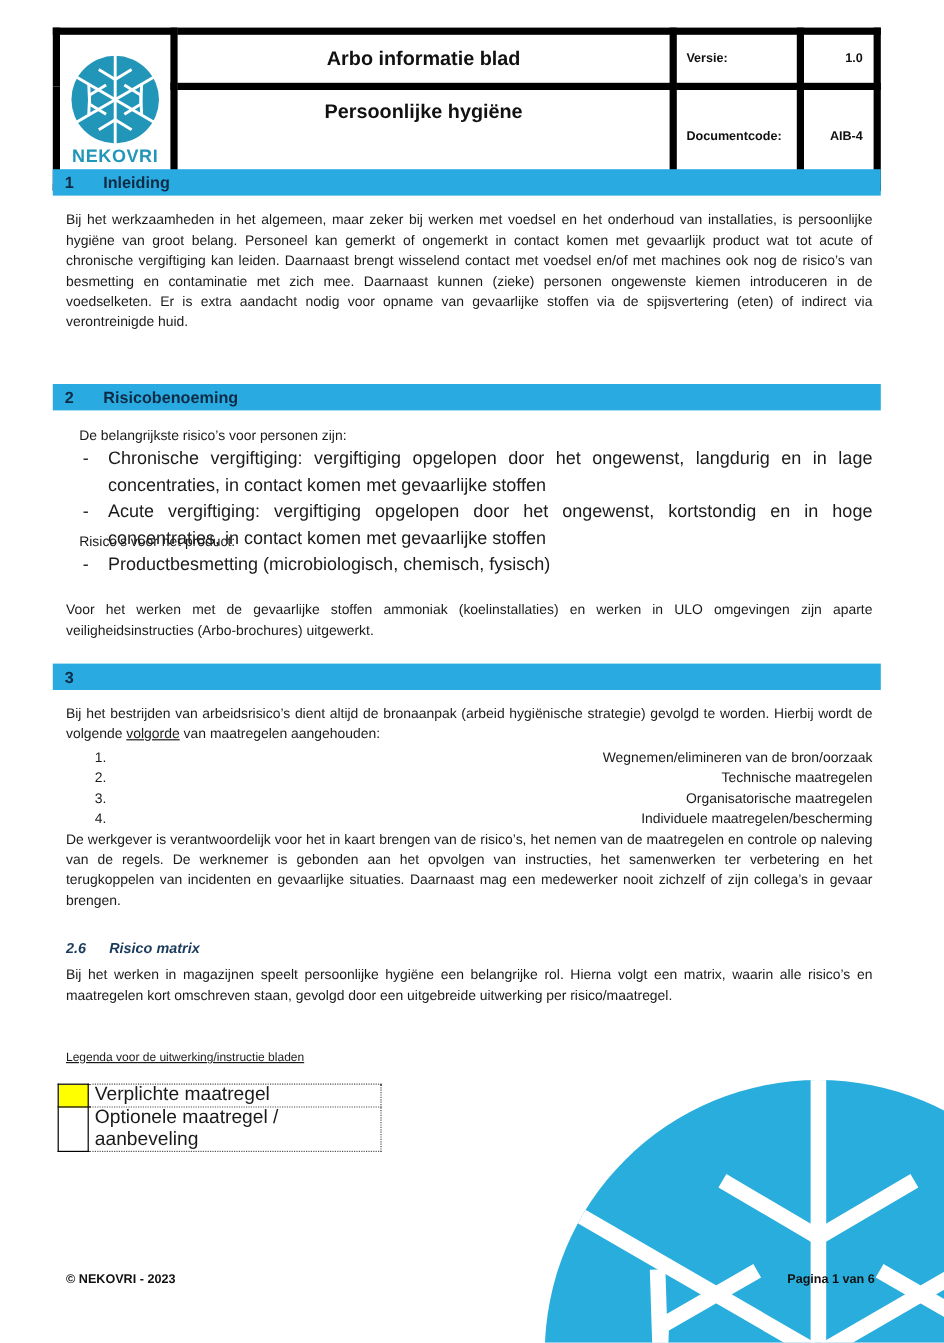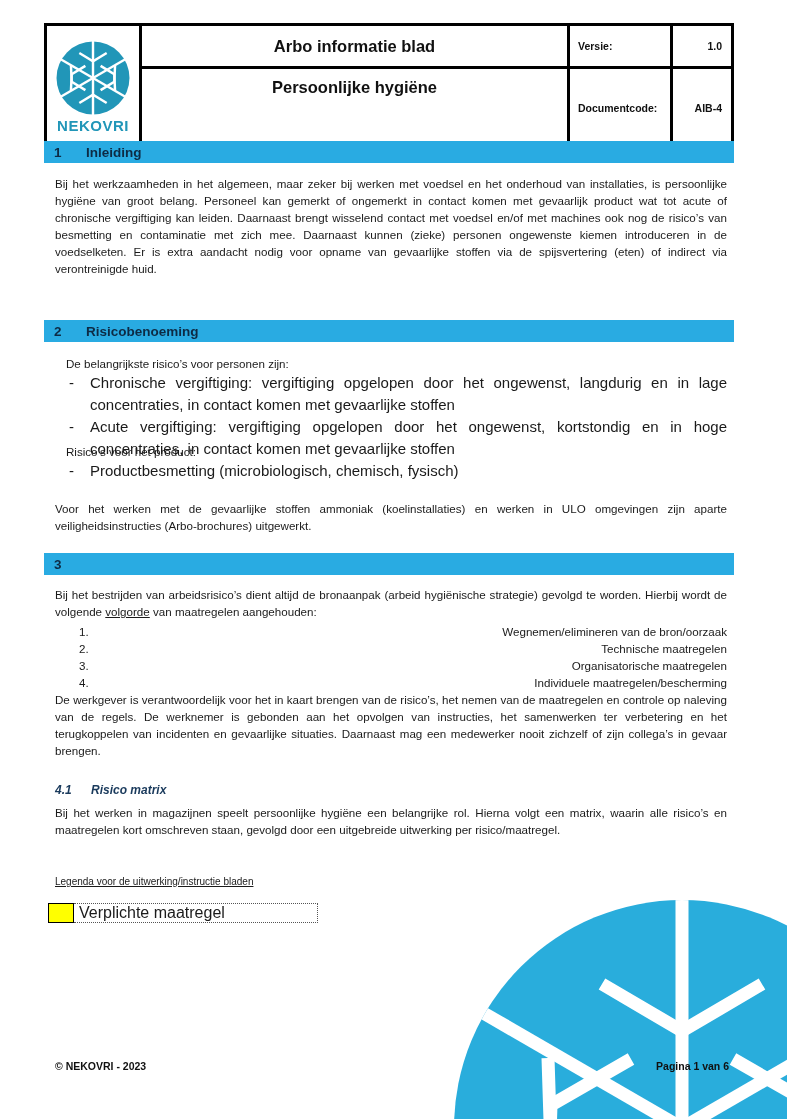--- a/index.html
+++ b/index.html
@@ -39,21 +39,21 @@
   
   .header-table {
     position: absolute;
     left: 44px;
     top: 23px;
     width: 690px;
     border-collapse: collapse;
     table-layout: fixed;
   }
   .header-table td {
-    border: 3px solid #000000;
+    border: 6px solid #000000;
     padding: 0;
     vertical-align: middle;
   }
   .logo-cell {
     width: 92px;
     height: 99px;
     text-align: center;
     position: relative;
     padding: 0 !important;
   }
@@ -340,31 +340,35 @@
     <div class="para" style="top:586px;"><span>Bij het bestrijden van arbeidsrisico’s dient altijd de bronaanpak (arbeid hygiënische strategie) gevolgd te worden. Hierbij wordt de volgende </span><u class="ul">volgorde</u><span> van maatregelen aangehouden:</span></div>
     <ol class="numlist" style="position:absolute;left:55px;top:623px;width:672px;">
       <li>Wegnemen/elimineren van de bron/oorzaak</li>
       <li>Technische maatregelen</li>
       <li>Organisatorische maatregelen</li>
       <li>Individuele maatregelen/bescherming</li>
     </ol>
     <div class="para" style="top:691px;">De werkgever is verantwoordelijk voor het in kaart brengen van de risico’s, het nemen van de maatregelen en controle op naleving van de regels. De werknemer is gebonden aan het opvolgen van instructies, het samenwerken ter verbetering en het terugkoppelen van incidenten en gevaarlijke situaties. Daarnaast mag een medewerker nooit zichzelf of zijn collega’s in gevaar brengen.</div>
 
     <div class="subheading" style="top:783px;">
-      <span class="sub-num">4.1</span><span>Risico matrix</span>
+      <span class="sub-num">2.6</span><span>Risico matrix</span>
     </div>
     <div class="para" style="top:804px;">Bij het werken in magazijnen speelt persoonlijke hygiëne een belangrijke rol. Hierna volgt een matrix, waarin alle risico’s en maatregelen kort omschreven staan, gevolgd door een uitgebreide uitwerking per risico/maatregel.</div>
 
     <div class="legend-caption">Legenda voor de uitwerking/instructie bladen</div>
     <table class="legend-table">
       <tbody>
           <tr>
         <td class="legend-swatch sw-yellow" style="background: rgb(255, 255, 0);"></td>
         <td class="legend-text">Verplichte maatregel</td>
       </tr>
+      <tr>
+        <td class="legend-swatch sw-white" style="background: rgb(255, 255, 255);"></td>
+        <td class="legend-text">Optionele maatregel / aanbeveling</td>
+      </tr>
     </tbody>
       </table>
 
     <div class="footer-left">© NEKOVRI - 2023</div>
     <div class="footer-right">Pagina 1 van 6</div>
 
   </div>
 </div>
 
 </body></html>

